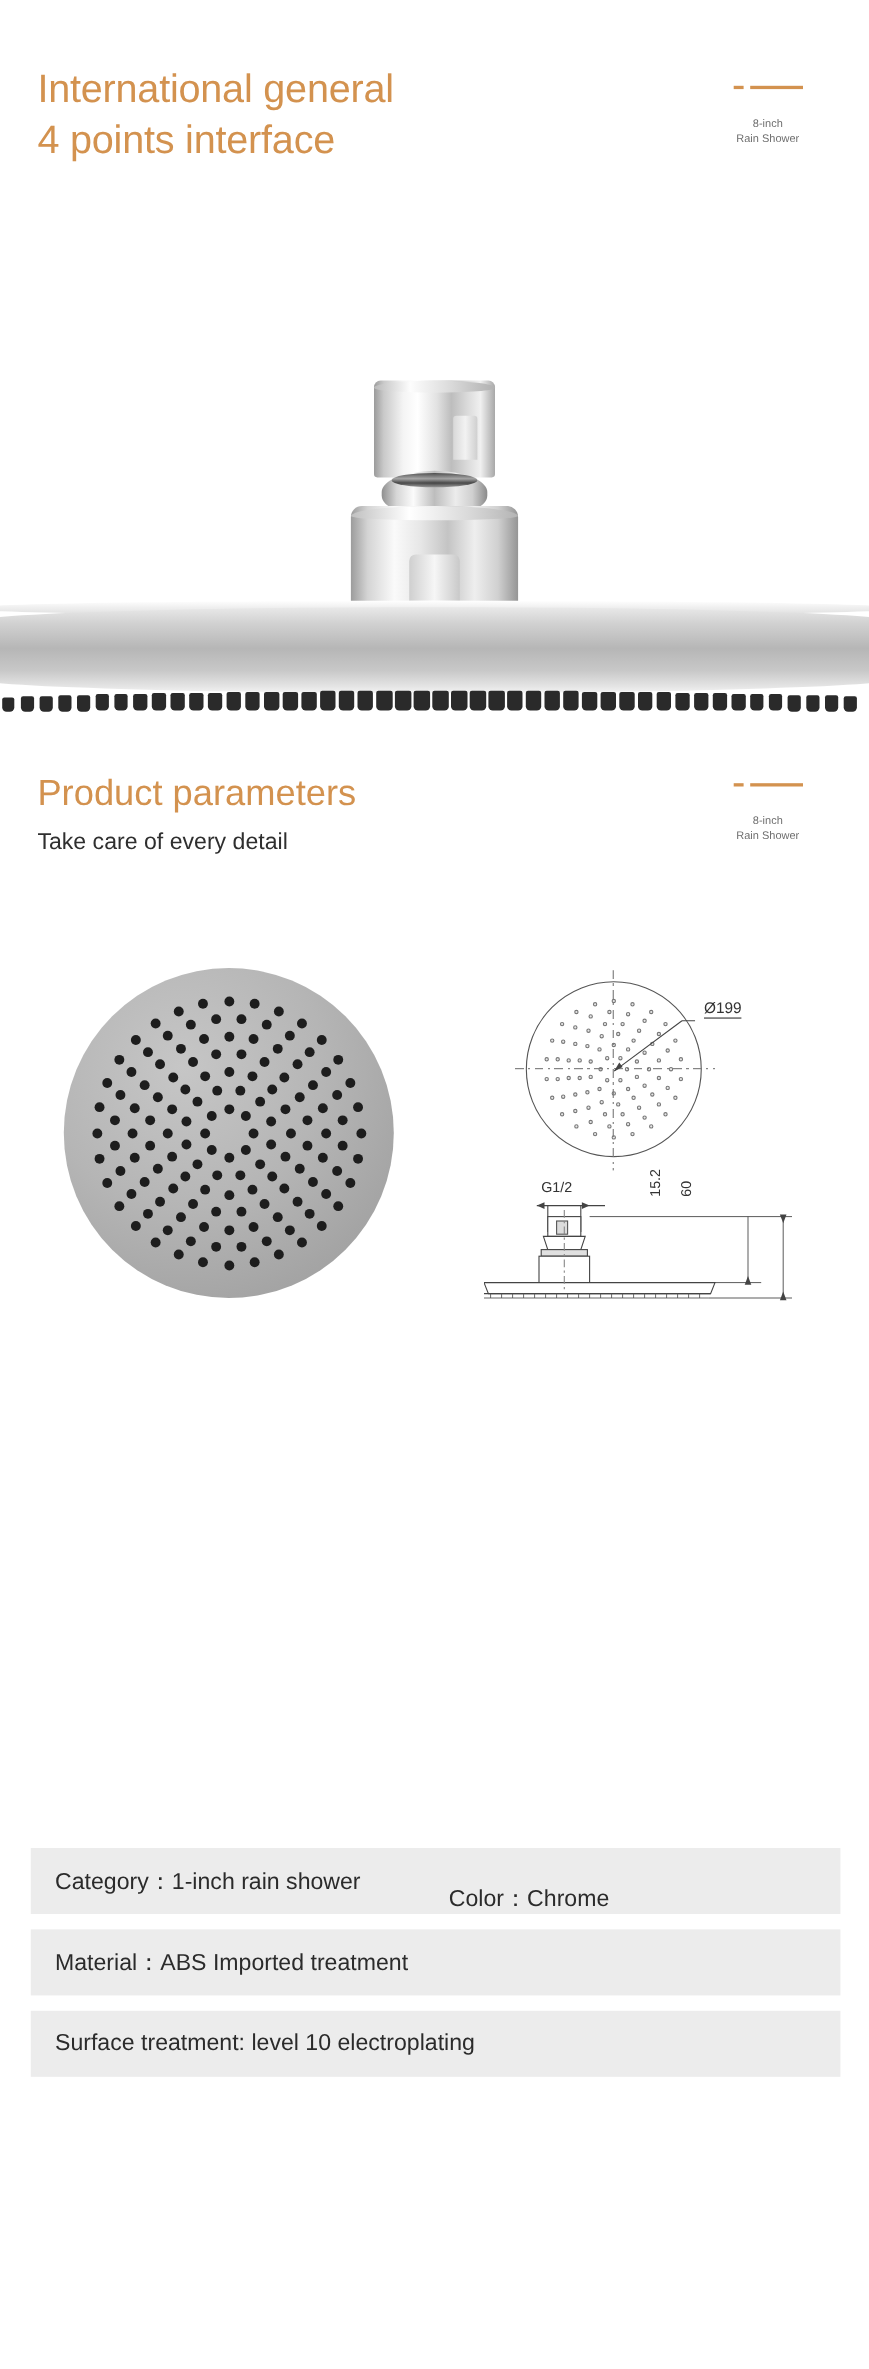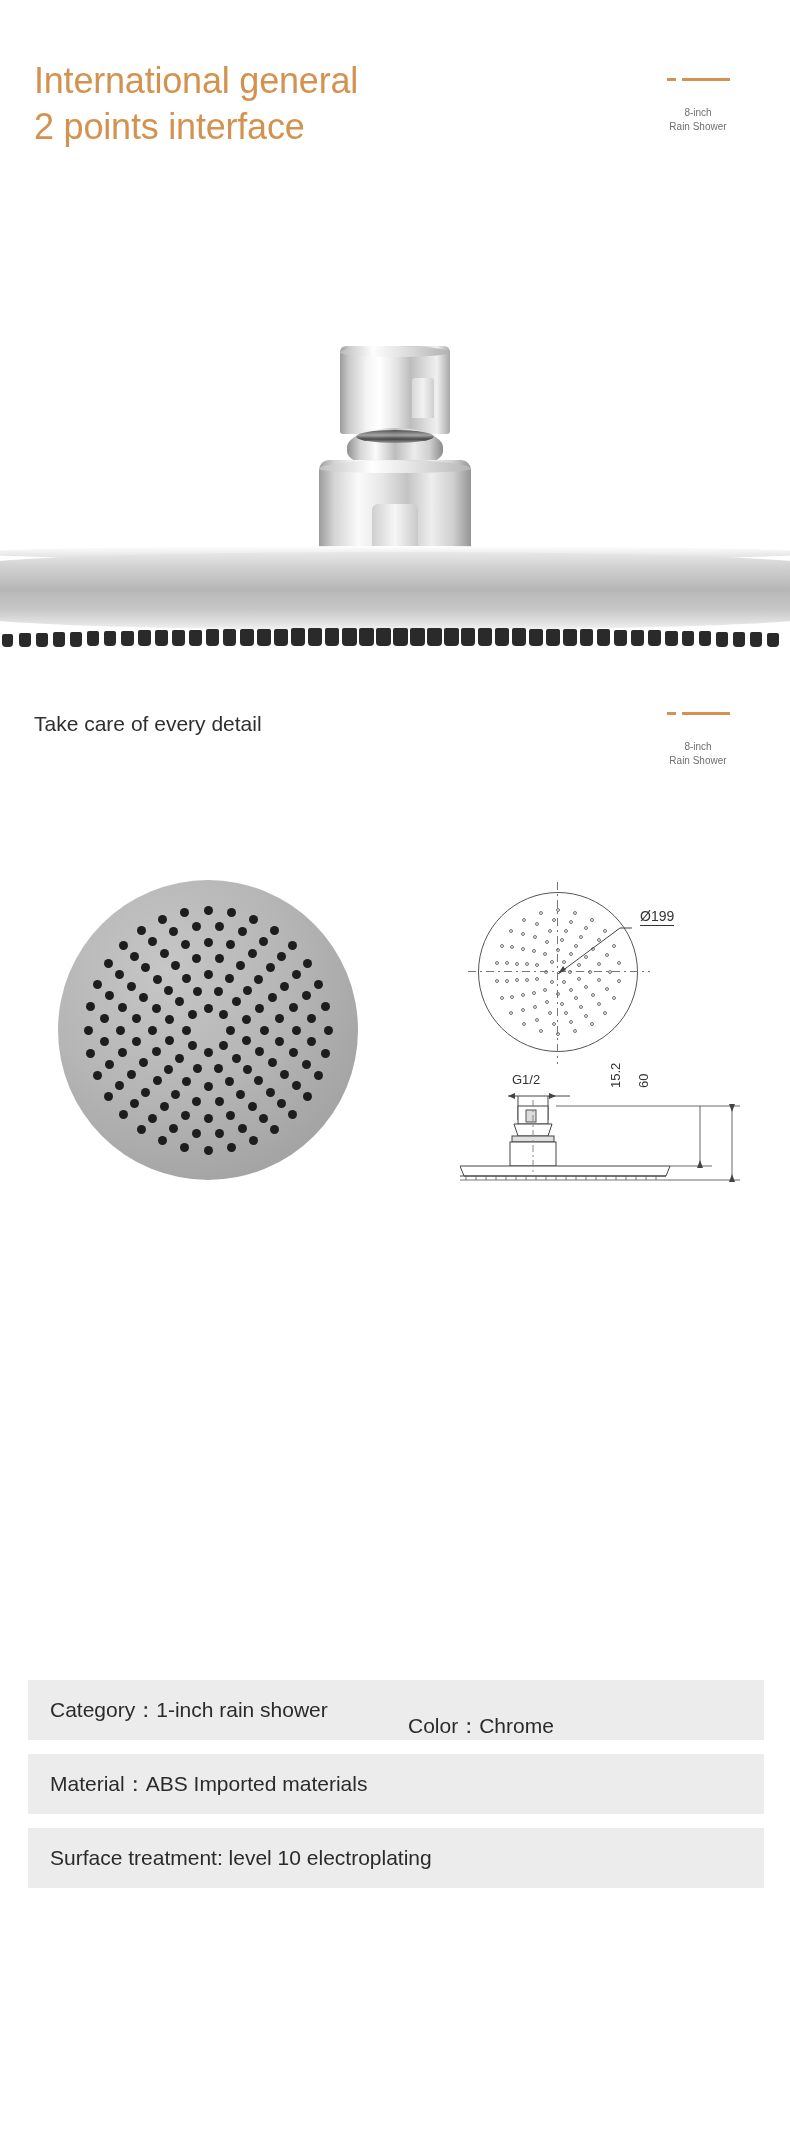--- a/index.html
+++ b/index.html
@@ -172,21 +172,21 @@
   .dia-leader {
     position:absolute; left: 558px; top: 62px; width: 74px; height: 52px;
   }
   .dia-label {
     position:absolute; left: 640px; top: 48px;
     font-size: 14px; color: #333; font-family: "Liberation Sans", sans-serif;
     border-bottom: 1px solid #333; padding-bottom: 1px;
   }
 
   
-  .tech-side { position:absolute; left: 460px; top: 212px; width: 330px; height: 110px; }
+  .tech-side { position:absolute; left: 440px; top: 212px; width: 330px; height: 110px; }
   .g12-label {
     position:absolute; left: 52px; top: 0px; font-size: 13px; color:#333;
   }
   .dim-152 {
     position:absolute; left: 148px; top: 16px; font-size: 13px; color:#333;
     transform: rotate(-90deg); transform-origin: left top;
   }
   .dim-60 {
     position:absolute; left: 176px; top: 16px; font-size: 13px; color:#333;
     transform: rotate(-90deg); transform-origin: left top;
@@ -206,21 +206,21 @@
   .spec-cell { font-size: 21px; color: #2b2b2b; white-space: pre; }
   .spec-cell.right { position:absolute; }
 </style>
 </head>
 <body>
 
 <div class="page">
 
   <div class="sec1-head">
     <div class="h1">International general
-2 points interface</div>
+4 points interface</div>
   </div>
 
   <div class="badge badge-1">
     <div class="dashes">
       <span class="dash-s"></span>
       <span class="dash-l"></span>
     </div>
     <div class="blabel">8-inch
 Rain Shower</div>
   </div>
@@ -280,20 +280,21 @@
         <div class="nozzle" style="left: 682px; top: 4.94px; height: 15.448px; width: 12.405px;"></div>
         <div class="nozzle" style="left: 699px; top: 5.29861px; height: 15.1611px; width: 12.2454px;"></div>
         <div class="nozzle" style="left: 716px; top: 5.67785px; height: 14.8577px; width: 12.0857px;"></div>
         <div class="nozzle" style="left: 733px; top: 6.07772px; height: 14.5378px; width: 11.9261px;"></div>
         <div class="nozzle" style="left: 750px; top: 6.49822px; height: 14.2014px; width: 11.7665px;"></div>
         <div class="nozzle" style="left: 767px; top: 6.93935px; height: 13.8485px; width: 11.6068px;"></div>
       </div>
   </div>
 
   <div class="sec2-head">
+    <div class="h2">Product parameters</div>
     <div class="sub2">Take care of every detail</div>
   </div>
 
   <div class="badge badge-2">
     <div class="dashes">
       <span class="dash-s"></span>
       <span class="dash-l"></span>
     </div>
     <div class="blabel">8-inch
 Rain Shower</div>
@@ -604,20 +605,20 @@
       <div class="dim-60">60</div>
     </div>
   </div>
 
   <div class="specs" id="specTable">
       <div class="spec-row">
         <div class="spec-cell">Category：1-inch rain shower</div>
         <div class="spec-cell right" style="left: 380px; margin-top: 31px;">Color：Chrome</div>
       </div>
       <div class="spec-row">
-        <div class="spec-cell">Material：ABS Imported materials</div>
+        <div class="spec-cell">Material：ABS Imported treatment</div>
       </div>
       <div class="spec-row">
         <div class="spec-cell">Surface treatment: level 10 electroplating</div>
       </div>
     </div>
 
 </div>
 
 </body></html>

